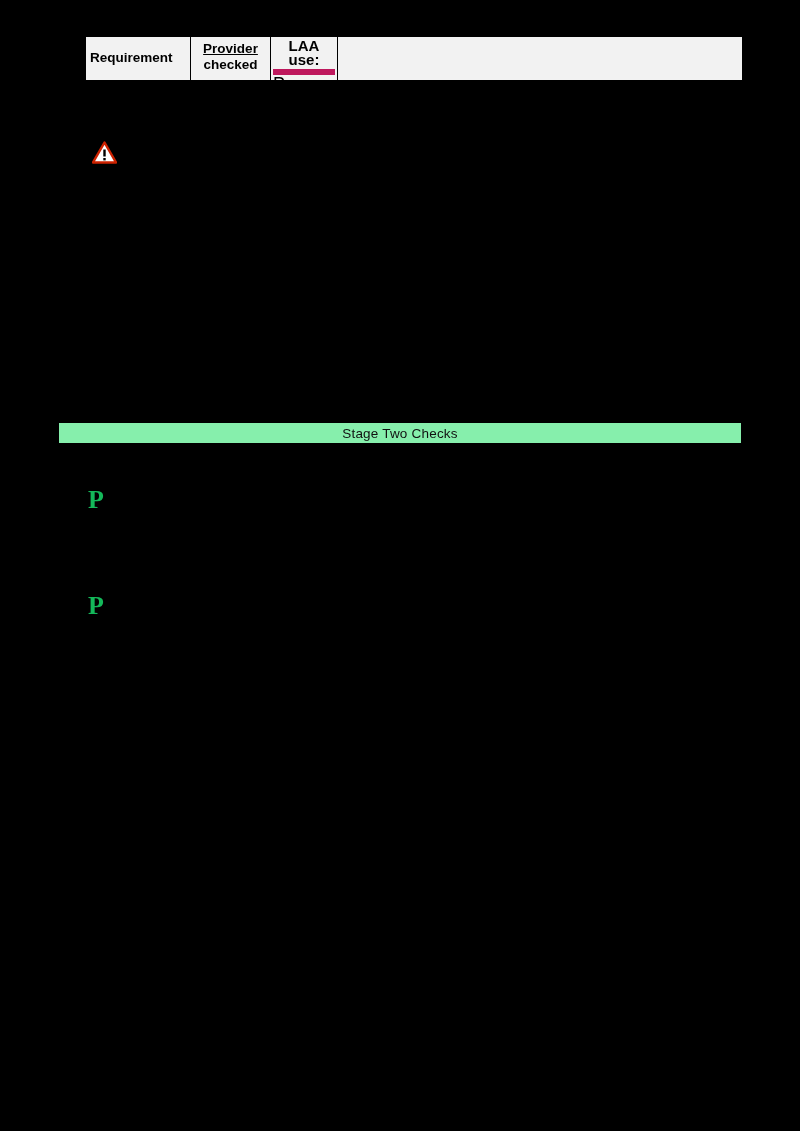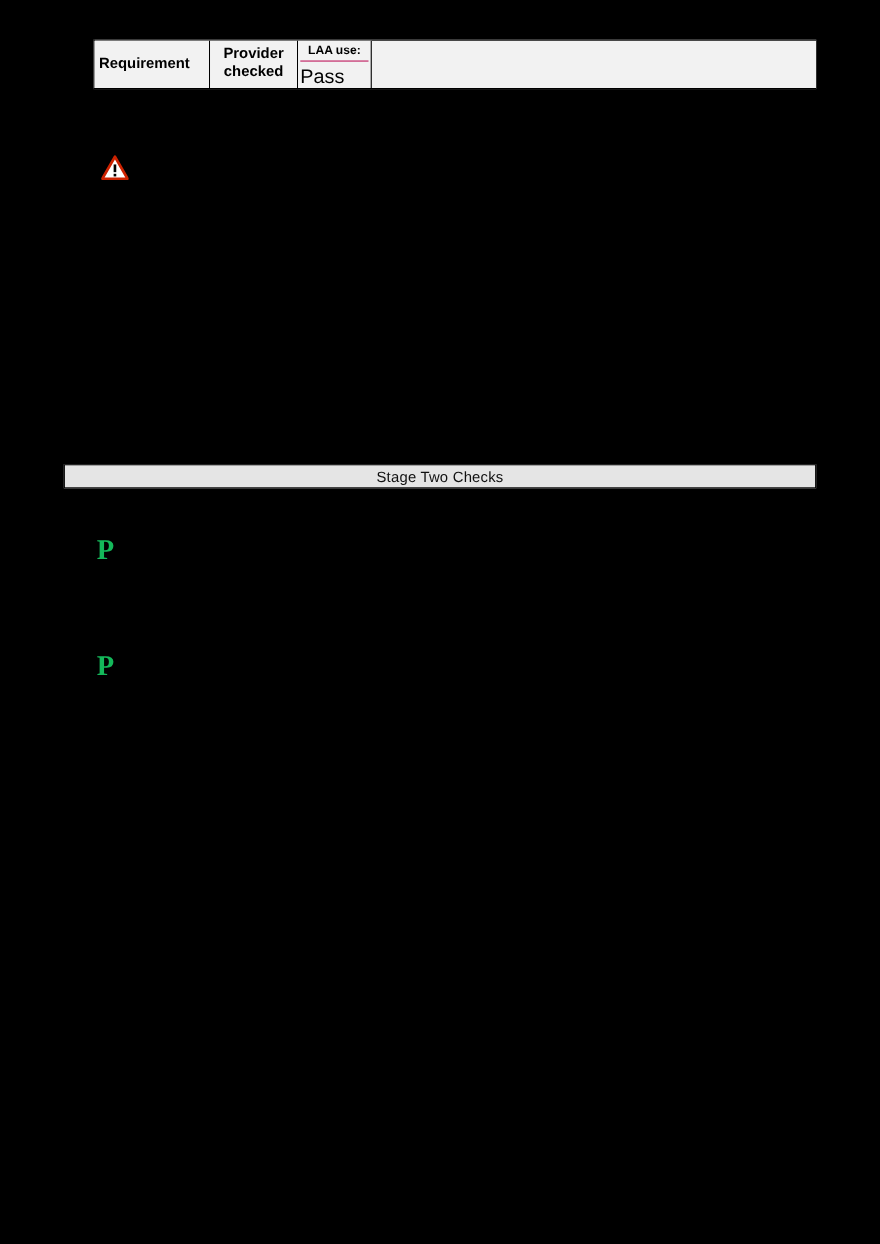--- a/index.html
+++ b/index.html
@@ -44,36 +44,36 @@
   .th-requirement { width: 105px; }
   .th-notes { width: 404px; }
   .th-provider {
     width: 80px;
     justify-content: center;
     text-align: center;
     flex-direction: column;
     align-items: center;
     padding-bottom: 3px;
   }
-  .th-provider .l1 { line-height: 16px; }
+  .th-provider .l1 { line-height: 16px; text-decoration: underline; }
   .th-provider .l2 { line-height: 16px; }
   .th-laa {
     width: 67px;
     flex-direction: column;
     align-items: center;
     justify-content: space-between;
     padding: 2px 2px 3px 2px;
   }
   .th-laa .laa-top {
-    font-size: 11px;
+    font-size: 15px;
     font-weight: bold;
     line-height: 14px;
     width: 100%;
     text-align: center;
-    border-bottom: 1px solid #be185d;
+    border-bottom: 6px solid #be185d;
     box-sizing: border-box;
     padding-bottom: 2px;
   }
   .th-laa .laa-bottom {
     font-size: 18px;
     font-weight: normal;
     line-height: 15px;
     width: 100%;
     text-align: left;
     padding-top: 2px;
@@ -88,21 +88,21 @@
     height: 23px;
   }
 
   
   .stage-banner {
     position: absolute;
     left: 58px;
     top: 422px;
     width: 684px;
     height: 22px;
-    background: #e5e5e5;
+    background: #86efac;
     border: 1px solid #000000;
     box-sizing: border-box;
     display: flex;
     align-items: center;
     justify-content: center;
     font-size: 13.5px;
     color: #111111;
     letter-spacing: 0.2px;
   }
 

